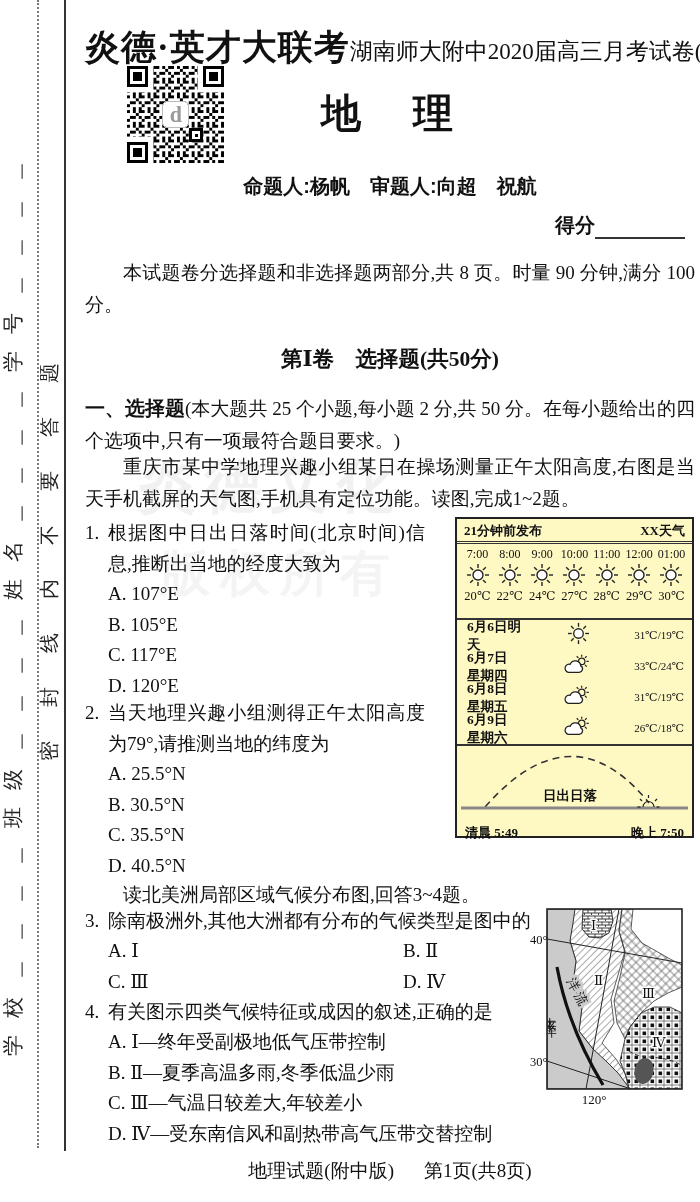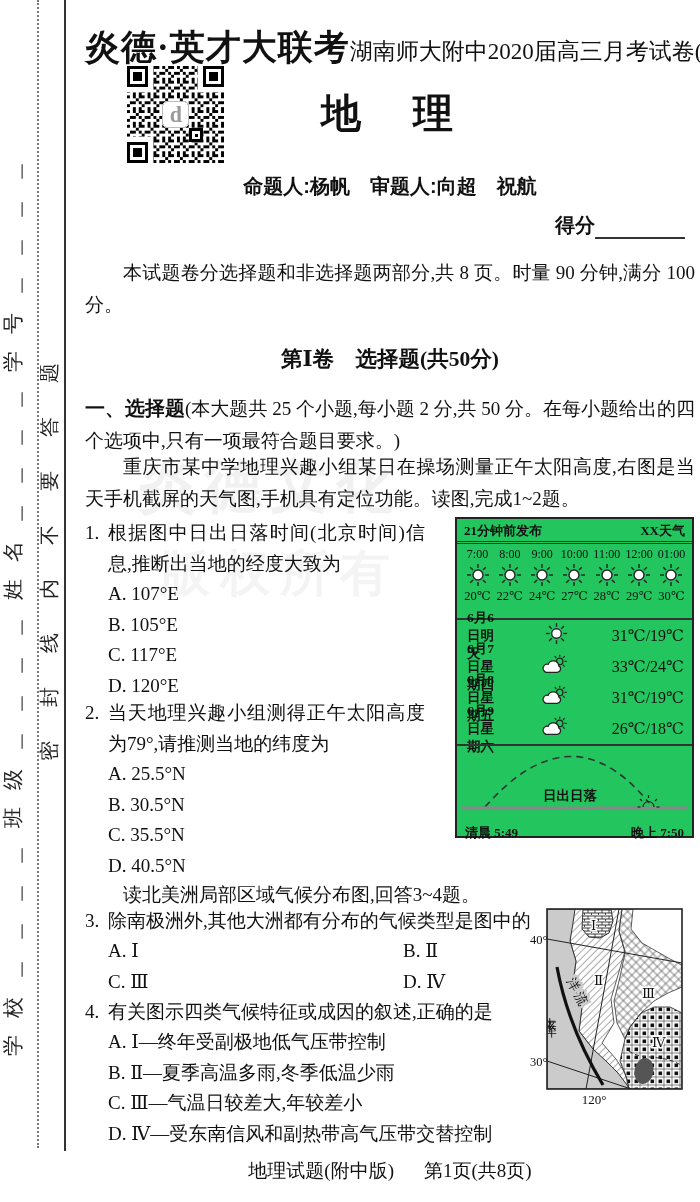--- a/index.html
+++ b/index.html
@@ -61,33 +61,33 @@
   .q3 { left:85px; top:905px; width:470px; }
   .q3 .optgrid { display:grid; grid-template-columns:295px 1fr; padding-left:23px; }
   .q3 .optgrid div { line-height:30.5px; }
   .q4 { left:85px; top:996px; width:475px; }
 
   .footer { left:85px; top:1158px; width:610px; text-align:center; font-size:19px; }
   .footer .gap { display:inline-block; width:30px; }
 
   
   .weather { left:455px; top:517px; width:239px; height:321px;
-             border:2px solid #222; background:#22c55e; }
+             border:2px solid #222; background:#fef9c3; }
   .w-head { display:flex; justify-content:space-between; align-items:center;
             padding:2px 7px 1px; border-bottom:3px double #333;
             font-size:13px; font-weight:600; height:25px; }
   .w-hourly { display:flex; justify-content:space-between; padding:3px 5px 4px; height:74px; }
   .w-col { text-align:center; width:31px; font-size:12px; }
   .w-col .t { font-size:12.5px; }
   .w-col svg { display:block; margin:1px auto; }
   .w-days { border-top:2px solid #333; }
   .w-day { display:flex; align-items:center; height:31px; padding:0 8px 0 10px; font-size:13.5px;gap:44px; }
   .w-day .d { width:104px; font-weight:600; }
   .w-day .ic { width:46px; text-align:center; }
-  .w-day .tp { margin-left:auto; font-size:16px; }
+  .w-day .tp { margin-left:auto; font-size:11px; }
   .w-sun { border-top:2px solid #333; position:relative; height:95px; }
   .w-sun-labels { display:flex; justify-content:space-between; padding:0 8px; font-size:13px; font-weight:600; }
 
   
   .map { left:530px; top:903px; width:160px; height:212px; }
 
   svg text { font-family:"Liberation Serif","DejaVu Serif",serif; }
 </style>
 </head>
 <body>

